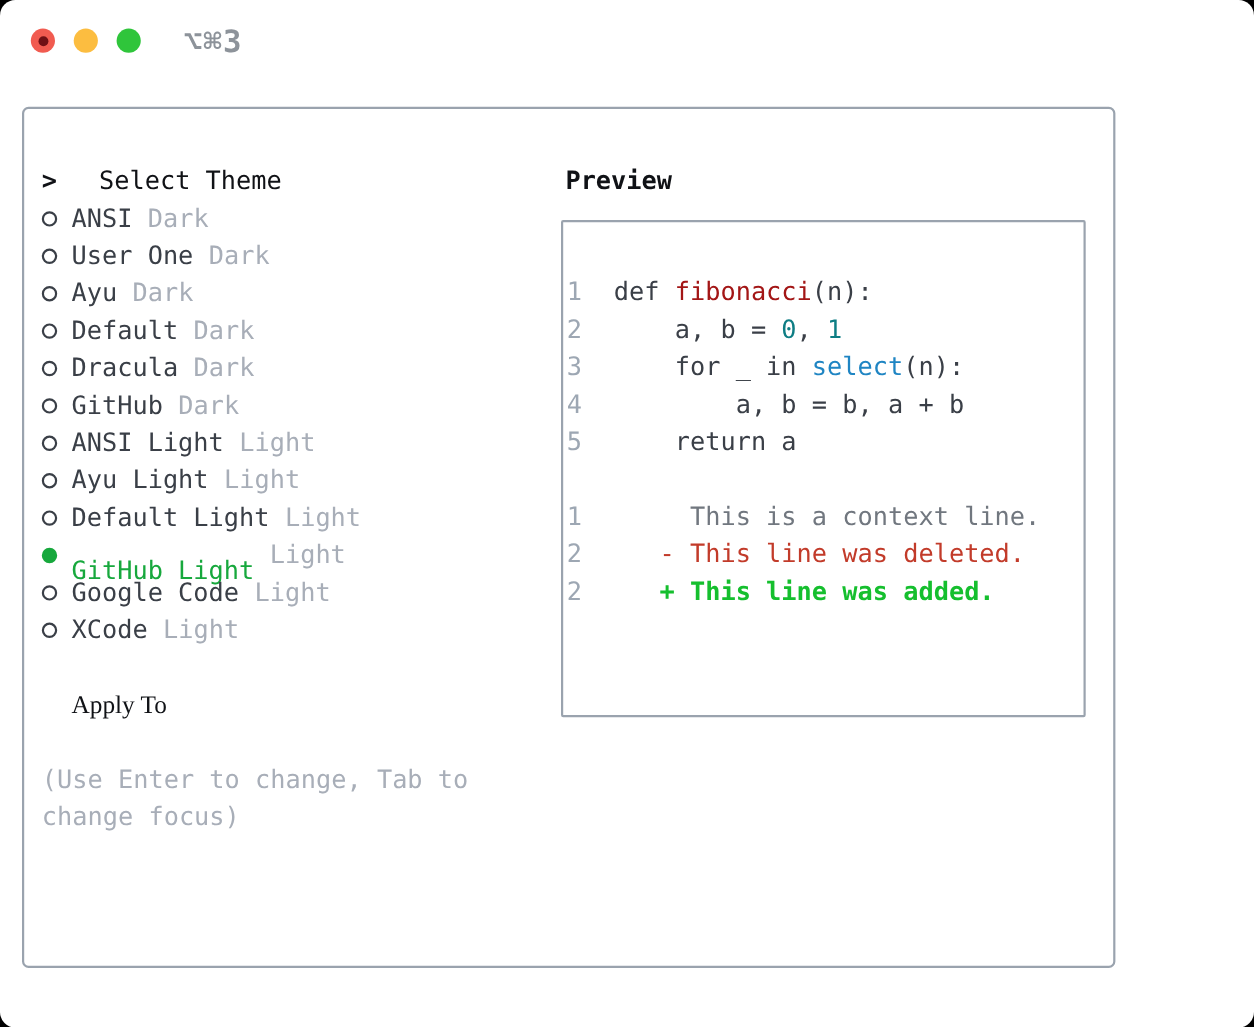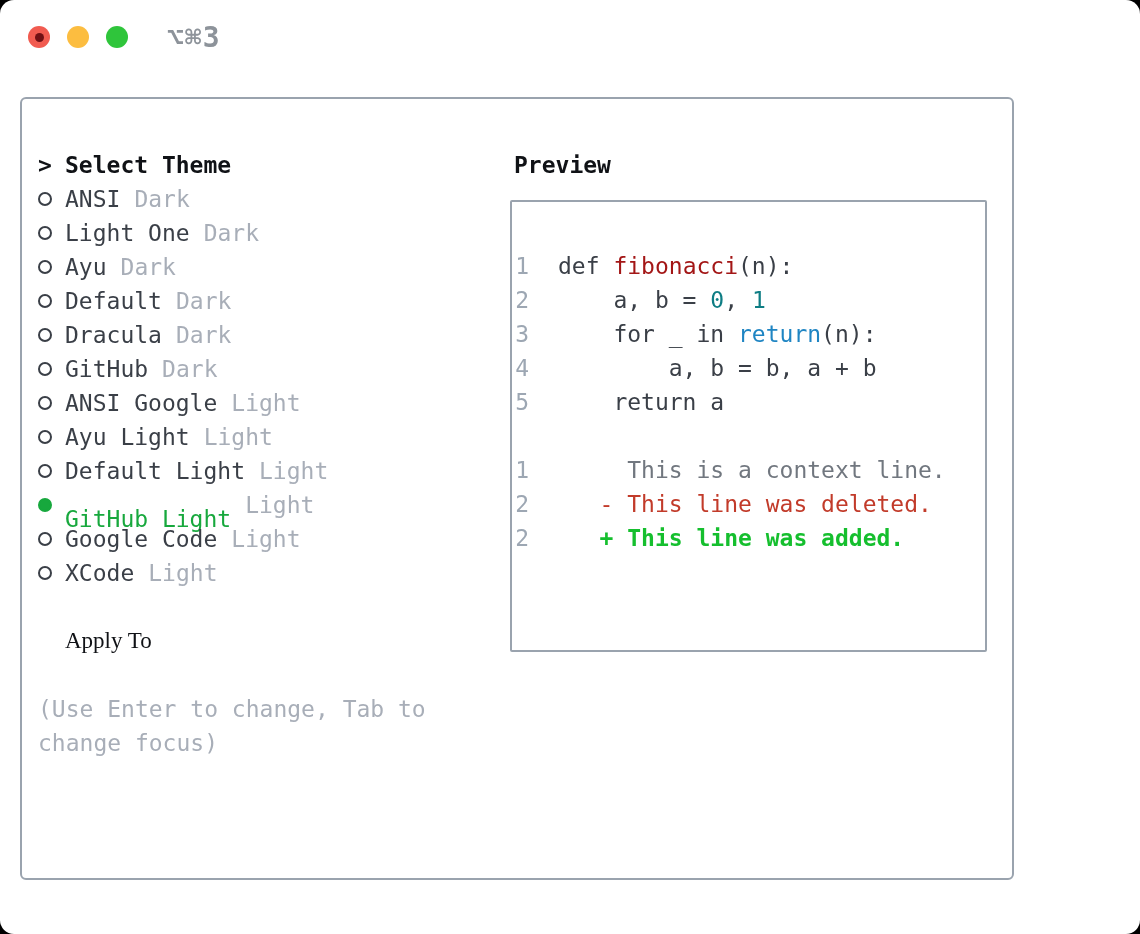--- a/index.html
+++ b/index.html
@@ -46,21 +46,21 @@
     color: var(--text-dark);
   }
   .mark { width: 27px; height: 34px; display: inline-flex; align-items: center; flex: 0 0 27px; }
   .caret { font-weight: bold; color: var(--heading-black); }
   .ring {
     width: 10px; height: 10px; border-radius: 50%;
     border: 2px solid var(--text-dark); background: transparent;
   }
   .lrow.selected .ring { border-color: var(--accent-green); background: var(--accent-green); }
   .lrow.selected .tname, .lrow.selected .oname { color: var(--accent-green); margin-top: 28px; }
-  .bold  { font-weight: bold; color: var(--heading-black); }
+  .bold  { font-weight: normal; color: var(--heading-black); margin-left: 25px; }
   .black { color: var(--heading-black); font-family: Liberation Serif, serif; }
   .tname, .oname { color: var(--text-dark); }
   .ttag  { color: var(--muted-gray); margin-left: 14px; }
   .hint  { color: var(--muted-gray); }
   
   .preview-heading {
     position: absolute; left: 514px; top: 148px; height: 34px;
     font-size: 23px; line-height: 34px; font-weight: bold; color: var(--heading-black);
   }
   .preview-box {
@@ -114,21 +114,21 @@
       <span class="ring"></span>
     </span>
     <span class="tname">ANSI</span>
     <span class="ttag">Dark</span>
   </div>
 
   <div class="lrow theme-row">
     <span class="mark">
       <span class="ring"></span>
     </span>
-    <span class="tname">Light One</span>
+    <span class="tname">User One</span>
     <span class="ttag">Dark</span>
   </div>
 
   <div class="lrow theme-row">
     <span class="mark">
       <span class="ring"></span>
     </span>
     <span class="tname">Ayu</span>
     <span class="ttag">Dark</span>
   </div>
@@ -154,21 +154,21 @@
       <span class="ring"></span>
     </span>
     <span class="tname">GitHub</span>
     <span class="ttag">Dark</span>
   </div>
 
   <div class="lrow theme-row">
     <span class="mark">
       <span class="ring"></span>
     </span>
-    <span class="tname">ANSI Google</span>
+    <span class="tname">ANSI Light</span>
     <span class="ttag">Light</span>
   </div>
 
   <div class="lrow theme-row">
     <span class="mark">
       <span class="ring"></span>
     </span>
     <span class="tname">Ayu Light</span>
     <span class="ttag">Light</span>
   </div>
@@ -233,21 +233,21 @@
     <span class="codetext"><span class="tok-plain">def </span><span class="tok-function">fibonacci</span><span class="tok-plain">(n):</span></span>
   </div>
 
   <div class="crow">
     <span class="ln">2</span>
     <span class="codetext"><span class="tok-plain">    a, b = </span><span class="tok-number">0</span><span class="tok-plain">, </span><span class="tok-number">1</span></span>
   </div>
 
   <div class="crow">
     <span class="ln">3</span>
-    <span class="codetext"><span class="tok-plain">    for _ in </span><span class="tok-builtin">return</span><span class="tok-plain">(n):</span></span>
+    <span class="codetext"><span class="tok-plain">    for _ in </span><span class="tok-builtin">select</span><span class="tok-plain">(n):</span></span>
   </div>
 
   <div class="crow">
     <span class="ln">4</span>
     <span class="codetext"><span class="tok-plain">        a, b = b, a + b</span></span>
   </div>
 
   <div class="crow">
     <span class="ln">5</span>
     <span class="codetext"><span class="tok-plain">    return a</span></span>

